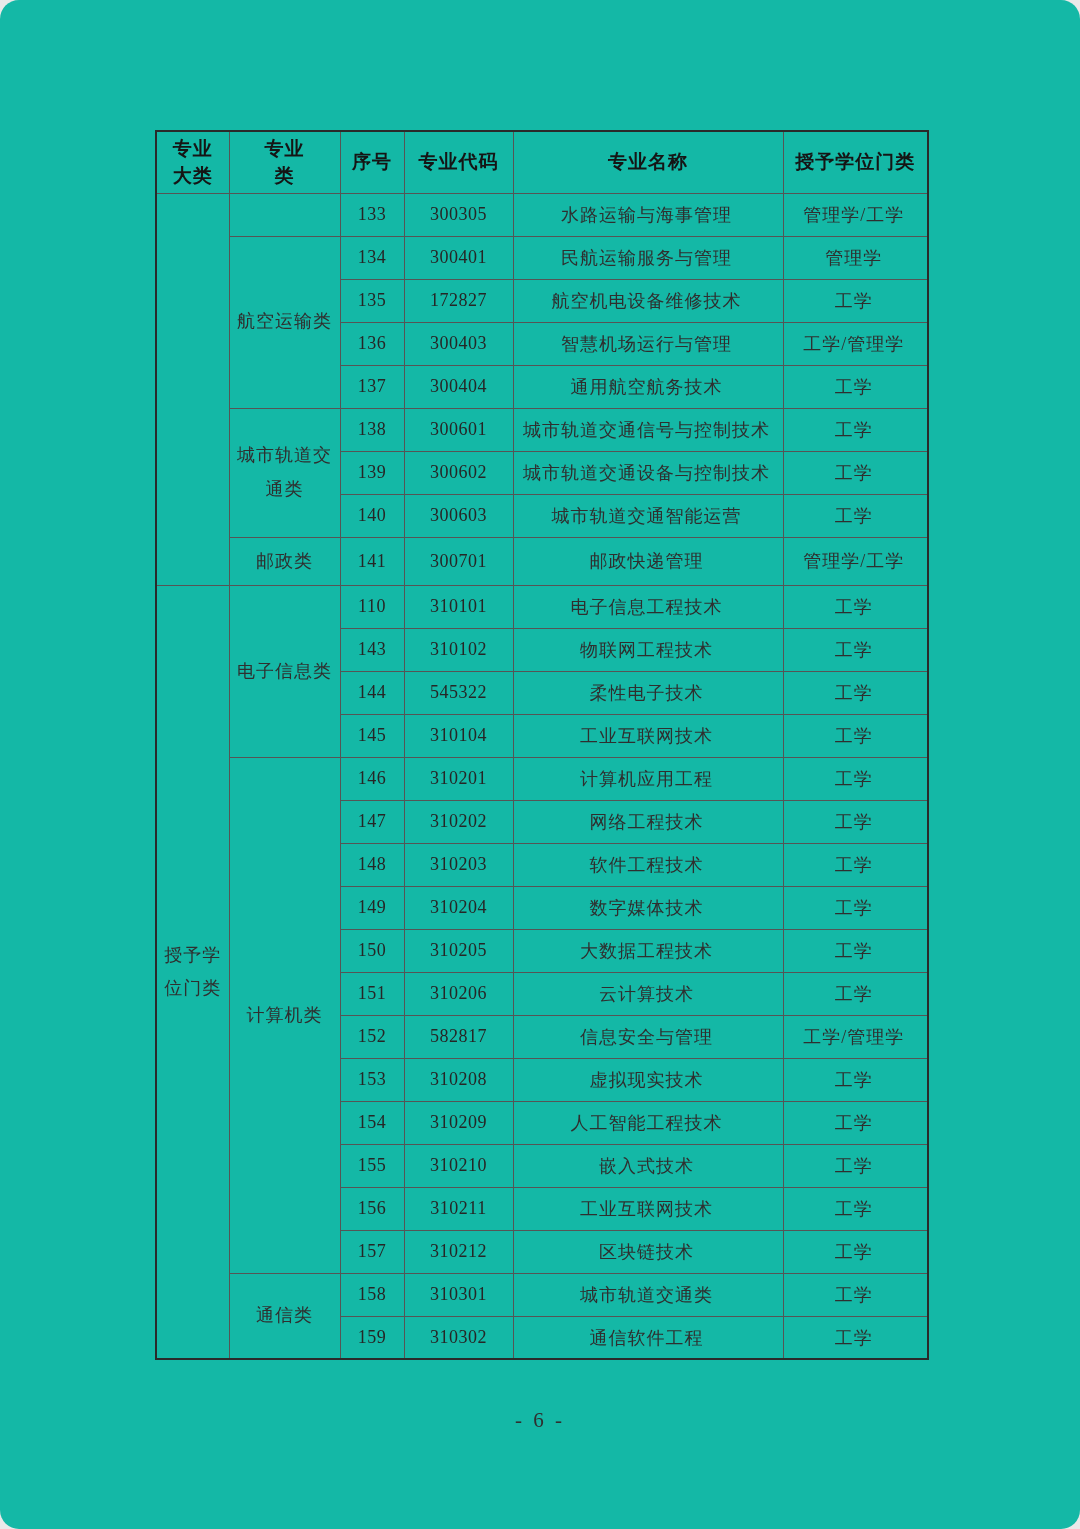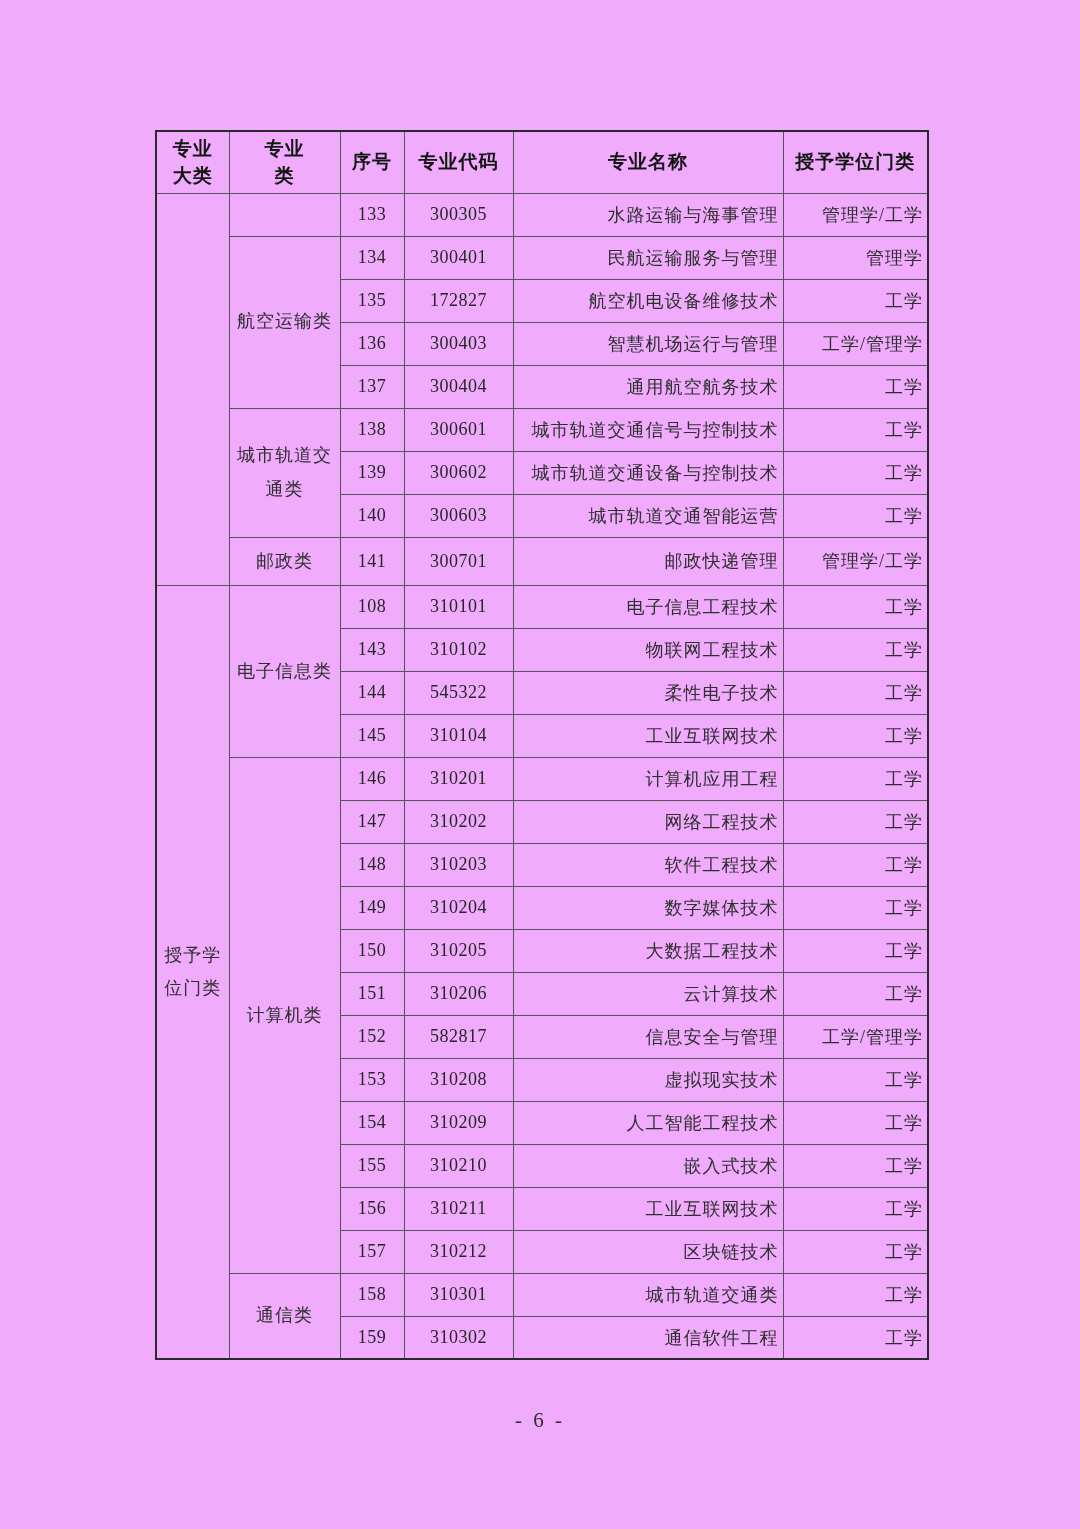--- a/index.html
+++ b/index.html
@@ -1,21 +1,22 @@
 <!DOCTYPE html>
 <html><head>
 <meta charset="utf-8">
 <style>
   html,body{margin:0;padding:0;background:#e9e9e9;}
   .page{
     position:relative;
     width:1080px;height:1529px;
-    background:#f0abfc;
+    background:#14b8a6;
     font-family:"Liberation Serif","DejaVu Serif",serif;
     overflow:hidden;
+    border-radius:19px;
   }
   table.majors{
     position:absolute;left:155px;top:130px;
     width:772px;
     border-collapse:collapse;
     table-layout:fixed;
     border:2px solid #2a2a2a;
   }
   col.w-cat{width:73px;}
   col.w-cls{width:111px;}
@@ -50,21 +51,21 @@
     line-height:1.85;
     padding:7px 6px;
   }
   td.c-seq,td.c-code{
     text-align:center;
     font-size:18px;
     color:#262626;
     letter-spacing:0.5px;
   }
   td.c-name,td.c-deg{
-    text-align:right;
+    text-align:center;
     padding-right:4px;
   }
   .page-number{
     position:absolute;
     left:0;top:1408px;width:100%;
     text-align:center;
     font-size:21px;
     color:#2f2f2f;
     letter-spacing:3px;
   }
@@ -151,21 +152,21 @@
       <tr>
         <td class="c-cls">邮政类</td>
         <td class="c-seq">141</td>
         <td class="c-code">300701</td>
         <td class="c-name">邮政快递管理</td>
         <td class="c-deg">管理学/工学</td>
       </tr>
       <tr>
         <td class="c-cat" rowspan="18">授予学位门类</td>
         <td class="c-cls" rowspan="4">电子信息类</td>
-        <td class="c-seq">108</td>
+        <td class="c-seq">110</td>
         <td class="c-code">310101</td>
         <td class="c-name">电子信息工程技术</td>
         <td class="c-deg">工学</td>
       </tr>
       <tr>
         <td class="c-seq">143</td>
         <td class="c-code">310102</td>
         <td class="c-name">物联网工程技术</td>
         <td class="c-deg">工学</td>
       </tr>

